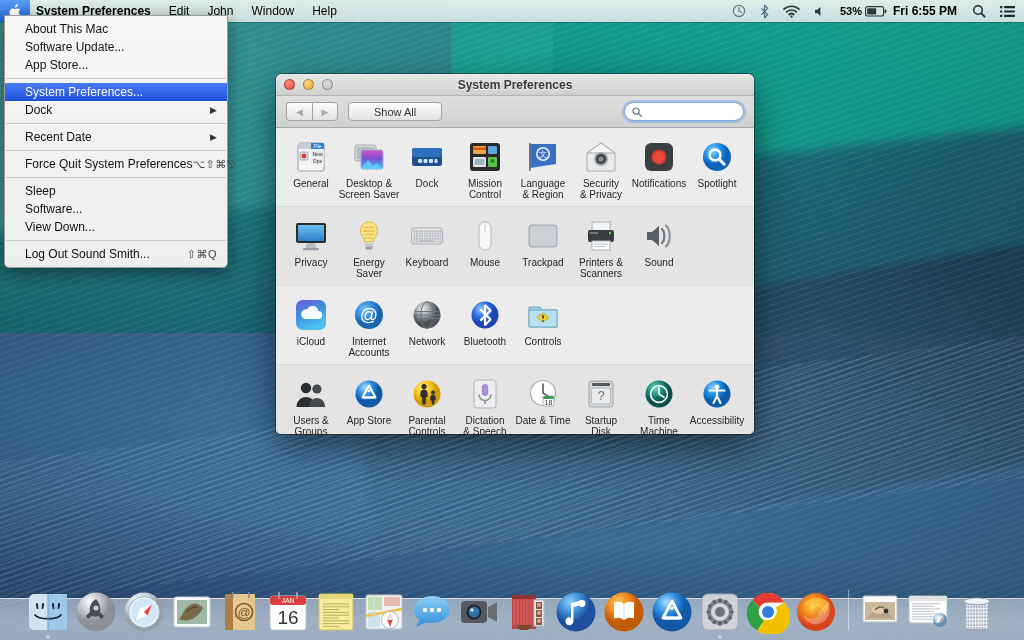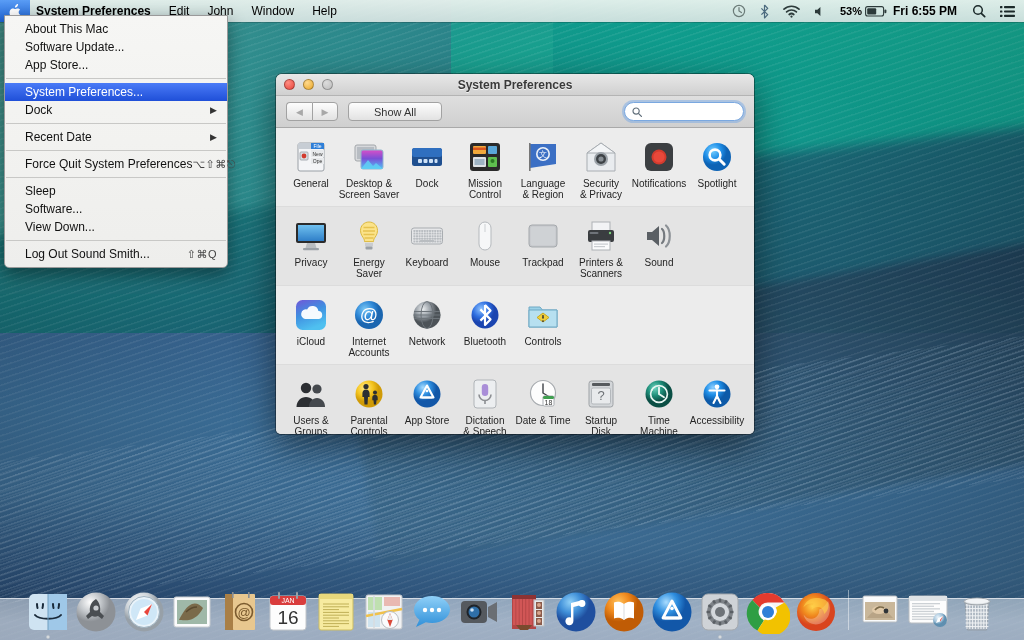--- a/index.html
+++ b/index.html
@@ -709,53 +709,53 @@
               <path d="M2.5 30c0-6 4.4-10 9.5-10s9.5 4 9.5 10z" fill="#2c2f33"></path>
               <circle cx="23" cy="12" r="4.6" fill="#45494e"></circle>
               <path d="M15 30c0-5.4 3.7-9 8-9s8 3.6 8 9z" fill="#45494e"></path>
             </svg>
           </div>
           <div class="pref-lb">Users &amp;<br>Groups</div>
         </div>
         <div class="pref-cell">
           <div class="pref-ic">
             <svg width="34" height="34" viewBox="0 0 34 34">
+              <circle cx="17" cy="17" r="13.5" fill="url(#asg)"></circle>
+              <defs>
+                <radialGradient id="asg" cx="0.35" cy="0.26">
+                  <stop offset="0" stop-color="#a8dcff"></stop>
+                  <stop offset="0.55" stop-color="#2f8fe0"></stop>
+                  <stop offset="1" stop-color="#1257a8"></stop>
+                </radialGradient>
+              </defs>
+              <path d="M17 8.5l6.5 12h-13z" fill="none" stroke="#fff" stroke-width="2.1" stroke-linejoin="round"></path>
+              <path d="M11.5 20.5h11" stroke="#fff" stroke-width="2.1"></path>
+              <circle cx="17" cy="14" r="1.3" fill="#fff"></circle>
+            </svg>
+          </div>
+          <div class="pref-lb">App Store</div>
+        </div>
+        <div class="pref-cell">
+          <div class="pref-ic">
+            <svg width="34" height="34" viewBox="0 0 34 34">
               <circle cx="17" cy="17" r="13.5" fill="url(#pcg)"></circle>
               <defs>
                 <radialGradient id="pcg" cx="0.35" cy="0.28">
                   <stop offset="0" stop-color="#ffe98a"></stop>
                   <stop offset="0.6" stop-color="#f5c51f"></stop>
                   <stop offset="1" stop-color="#d09b07"></stop>
                 </radialGradient>
               </defs>
               <circle cx="14" cy="9.5" r="2.6" fill="#2c2f33"></circle>
               <path d="M14 12.5c-2.4 0-3.6 2-3.6 4.2v3.2h1.6l.5 7.6h3l.5-7.6h1.6v-3.2c0-2.2-1.2-4.2-3.6-4.2z" fill="#2c2f33"></path>
               <circle cx="23" cy="15.5" r="2" fill="#2c2f33"></circle>
               <path d="M23 17.8c-1.8 0-2.7 1.4-2.7 3v2.4h1.2l.4 4.4h2.2l.4-4.4h1.2v-2.4c0-1.6-.9-3-2.7-3z" fill="#2c2f33"></path>
             </svg>
           </div>
           <div class="pref-lb">Parental<br>Controls</div>
-        </div>
-        <div class="pref-cell">
-          <div class="pref-ic">
-            <svg width="34" height="34" viewBox="0 0 34 34">
-              <circle cx="17" cy="17" r="13.5" fill="url(#asg)"></circle>
-              <defs>
-                <radialGradient id="asg" cx="0.35" cy="0.26">
-                  <stop offset="0" stop-color="#a8dcff"></stop>
-                  <stop offset="0.55" stop-color="#2f8fe0"></stop>
-                  <stop offset="1" stop-color="#1257a8"></stop>
-                </radialGradient>
-              </defs>
-              <path d="M17 8.5l6.5 12h-13z" fill="none" stroke="#fff" stroke-width="2.1" stroke-linejoin="round"></path>
-              <path d="M11.5 20.5h11" stroke="#fff" stroke-width="2.1"></path>
-              <circle cx="17" cy="14" r="1.3" fill="#fff"></circle>
-            </svg>
-          </div>
-          <div class="pref-lb">App Store</div>
         </div>
         <div class="pref-cell">
           <div class="pref-ic">
             <svg width="34" height="34" viewBox="0 0 34 34">
               <rect x="6" y="3" width="22" height="28" rx="3" fill="#eceef0" stroke="#b0b4b8"></rect>
               <rect x="13.8" y="7" width="6.4" height="12" rx="3.2" fill="#a98ed8"></rect>
               <path d="M11 17.5a6 6 0 0 0 12 0" fill="none" stroke="#8d8f93" stroke-width="1.6"></path>
               <path d="M17 23.5v3.5" stroke="#8d8f93" stroke-width="1.6"></path>
             </svg>
           </div>

